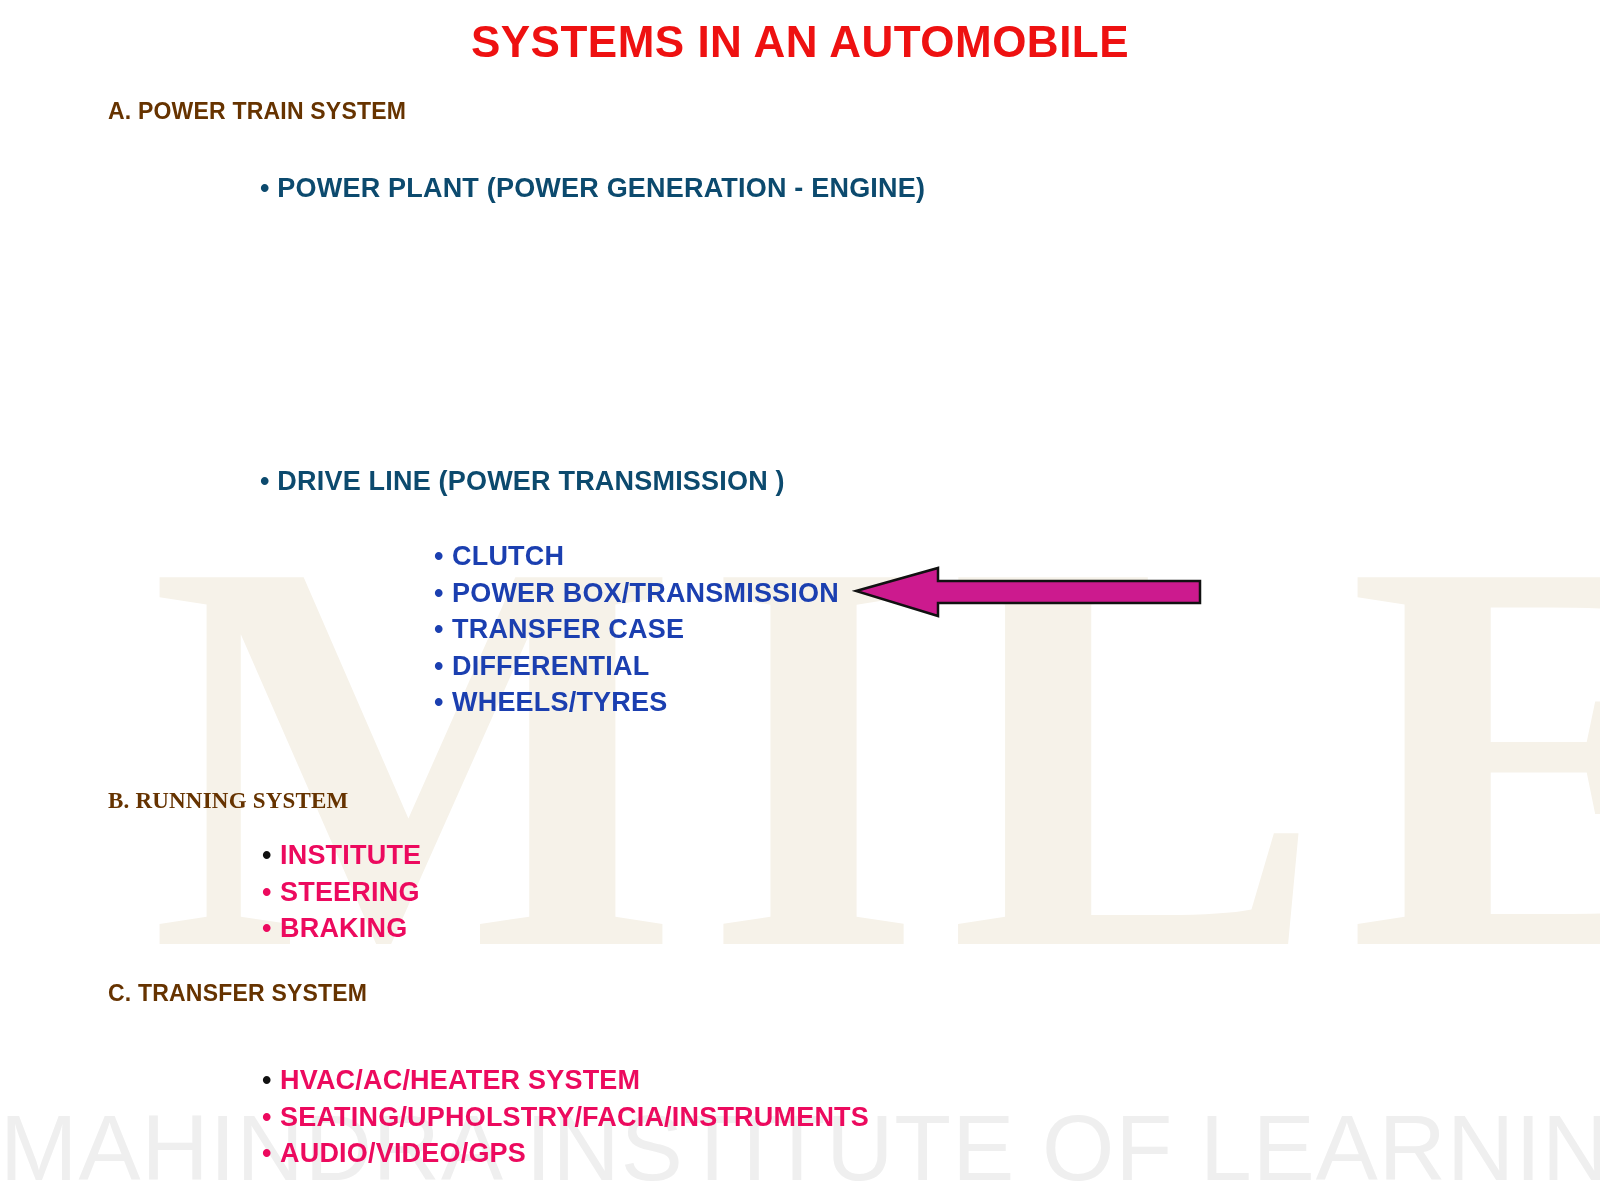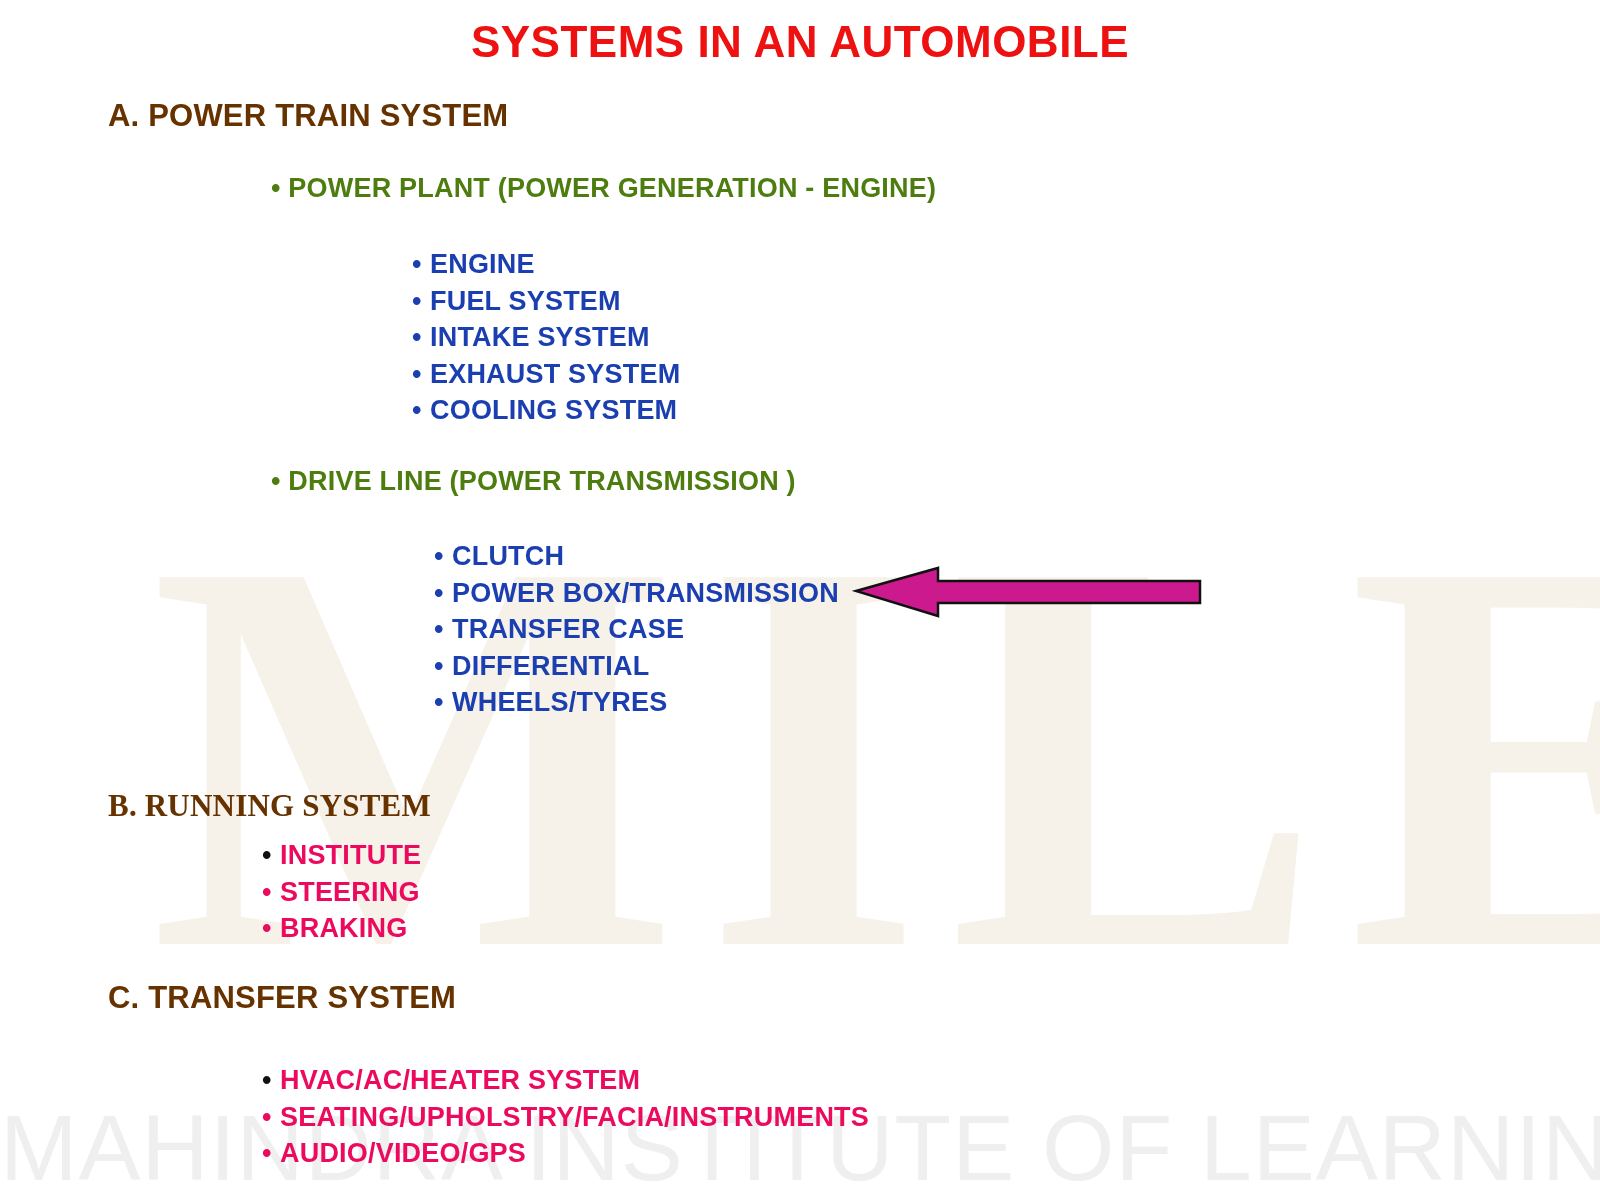--- a/index.html
+++ b/index.html
@@ -74,33 +74,33 @@
     font-weight: 700;
     letter-spacing: 0.5px;
     color: #ee1111;
     white-space: nowrap;
     margin-top: 7px;
   }
 
   .section-head {
     position: absolute;
     left: 108px;
-    font-size: 31px;
+    font-size: 23px;
     font-weight: 700;
     color: #663300;
     letter-spacing: 0.2px;
     white-space: nowrap;
   }
 
   .sub-head {
     position: absolute;
-    left: 271px;
+    left: 260px;
     font-size: 27px;
     font-weight: 700;
-    color: #4d7c0f;
+    color: #0c4a6e;
     letter-spacing: 0.2px;
     white-space: nowrap;
   }
 
   .bullet-list {
     position: absolute;
     margin: 0;
     padding: 0;
     list-style: none;
   }
@@ -150,27 +150,20 @@
   <div class="wm-bottom">MAHINDRA INSTITUTE OF LEARNING EXCELLENCE</div>
 
   <div class="content">
 
     <div class="slide-title">SYSTEMS IN AN AUTOMOBILE</div>
 
     <div class="section-head" style="top:98px;">A. POWER TRAIN SYSTEM</div>
 
     <div class="sub-head" style="top:173px;">• POWER PLANT (POWER GENERATION - ENGINE)</div>
 
-    <ul class="bullet-list list-blue" style="top:246px;">
-      <li><span class="bdot">•</span><span>ENGINE</span></li>
-      <li><span class="bdot">•</span><span>FUEL SYSTEM</span></li>
-      <li><span class="bdot">•</span><span>INTAKE SYSTEM</span></li>
-      <li><span class="bdot">•</span><span>EXHAUST SYSTEM</span></li>
-      <li><span class="bdot">•</span><span>COOLING SYSTEM</span></li>
-    </ul>
 
     <div class="sub-head" style="top:466px;text-align:right;">• DRIVE LINE (POWER TRANSMISSION )</div>
 
     <ul class="bullet-list list-blue" style="top:538px;margin-left:22px;">
       <li><span class="bdot">•</span><span>CLUTCH</span></li>
       <li><span class="bdot">•</span><span>POWER BOX/TRANSMISSION</span></li>
       <li><span class="bdot">•</span><span>TRANSFER CASE</span></li>
       <li><span class="bdot">•</span><span>DIFFERENTIAL</span></li>
       <li><span class="bdot">•</span><span>WHEELS/TYRES</span></li>
     </ul>

